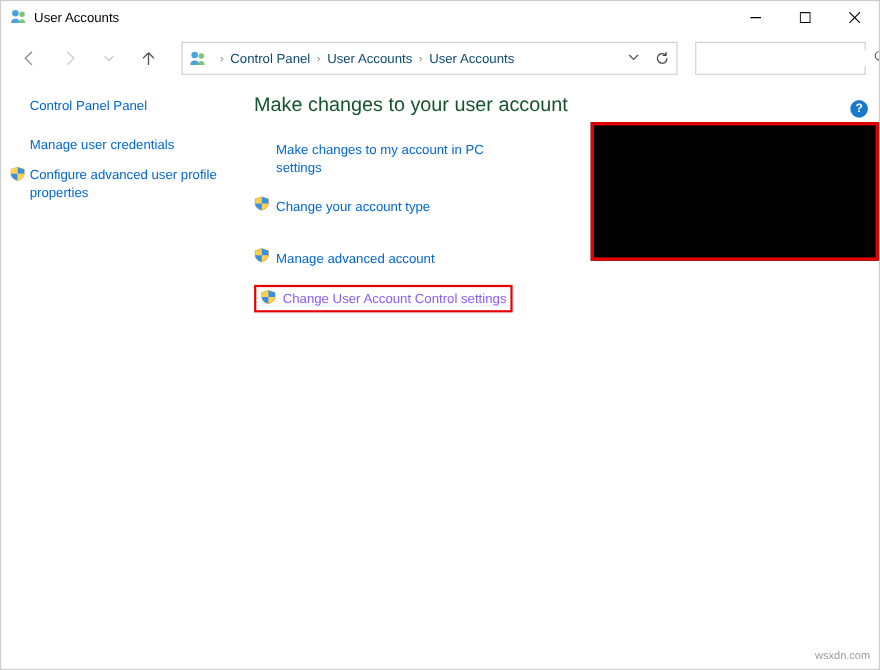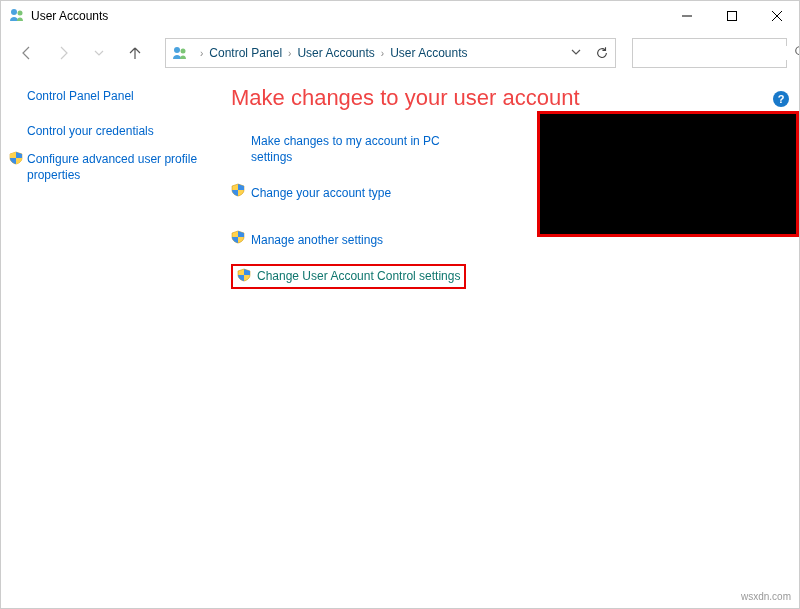--- a/index.html
+++ b/index.html
@@ -28,21 +28,21 @@
     .search-icon { color: #555; }
 
     
     .body { display: flex; padding: 14px 0 0 0; }
     .sidebar { width: 210px; padding: 4px 10px 0 26px; }
     .sidebar-home { color: #0066cc; font-size: 12px; margin-bottom: 20px; cursor: pointer; }
     .sidebar-link { color: #0066cc; font-size: 12px; margin-bottom: 12px; cursor: pointer; display: flex; align-items: flex-start; line-height: 1.35; }
     .sidebar-link .shield { margin-right: 4px; margin-left: -18px; flex-shrink: 0; }
     
     .main { flex: 1; padding: 0 16px 0 20px; position: relative; }
-    .main-heading { color: #ef4444; font-size: 22px; font-weight: 400; margin-bottom: 22px; }
+    .main-heading { color: #14532d; font-size: 18px; font-weight: 400; margin-bottom: 22px; }
     .task-link { color: #0066cc; font-size: 12px; cursor: pointer; display: flex; align-items: flex-end; margin-bottom: 18px; line-height: 1.35; }
     .task-link .shield { margin-right: 6px; flex-shrink: 0; }
     .task-link .nolabel-indent { width: 20px; flex-shrink: 0; }
     .task-text { max-width: 200px; }
     .task-highlighted { border: 2px solid #e60000; padding: 2px 4px; display: inline-flex; align-items: center; margin-top: -2px; }
     .divider-gap { height: 10px; }
     
     .preview-box { position: absolute; top: 26px; right: 0; width: 262px; height: 126px; background: #000; border: 3px solid #e60000; }
 
     .help-badge { position: absolute; top: 90px; right: 10px; width: 16px; height: 16px; border-radius: 50%; background: #1979ca; color: #fff; font-size: 11px; font-weight: bold; display: flex; align-items: center; justify-content: center; cursor: pointer; }
@@ -153,21 +153,21 @@
 
 <div class="help-badge">
     <span>?</span>
   </div>
 
 <div class="body">
   <div class="sidebar">
     <div class="sidebar-home">Control Panel Panel</div>
 
     <div class="sidebar-link">
-      <span>Control your credentials</span>
+      <span>Manage user credentials</span>
     </div>
     <div class="sidebar-link">
       <span class="shield">
         <svg viewBox="0 0 14 14">
             <path d="M7 1 L13 3 V7 C13 10 10 12.5 7 13 C4 12.5 1 10 1 7 V3 Z" fill="#ffd24d" stroke="#c28a00" stroke-width="0.5"></path>
             <path d="M7 1 L13 3 V7 L7 7 Z" fill="#3b8ee6"></path>
             <path d="M7 7 L1 7 V3 L7 1 Z" fill="#ffd24d"></path>
             <path d="M1 7 H7 V13 C4 12.5 1 10 1 7Z" fill="#3b8ee6"></path>
             <path d="M13 7 H7 V13 C10 12.5 13 10 13 7Z" fill="#ffd24d"></path>
           </svg>
@@ -198,31 +198,31 @@
     <div class="divider-gap"></div>
 
     <div class="task-link">
       <span class="shield">
         <svg viewBox="0 0 14 14">
             <path d="M7 1 L13 3 V7 C13 10 10 12.5 7 13 C4 12.5 1 10 1 7 V3 Z" fill="#ffd24d" stroke="#c28a00" stroke-width="0.5"></path>
             <path d="M7 1 L13 3 V7 L7 7 Z" fill="#3b8ee6"></path>
             <path d="M1 7 H7 V13 C4 12.5 1 10 1 7Z" fill="#3b8ee6"></path>
           </svg>
       </span>
-      <span class="task-text">Manage another settings</span>
+      <span class="task-text">Manage advanced account</span>
     </div>
 
     <div class="task-highlighted">
       <span class="shield" style="margin-right:6px;">
         <svg viewBox="0 0 14 14">
             <path d="M7 1 L13 3 V7 C13 10 10 12.5 7 13 C4 12.5 1 10 1 7 V3 Z" fill="#ffd24d" stroke="#c28a00" stroke-width="0.5"></path>
             <path d="M7 1 L13 3 V7 L7 7 Z" fill="#3b8ee6"></path>
             <path d="M1 7 H7 V13 C4 12.5 1 10 1 7Z" fill="#3b8ee6"></path>
           </svg>
       </span>
-      <span style="color:#0f766e;font-size:12px;text-align:center;">Change User Account Control settings</span>
+      <span style="color:#8b5cf6;font-size:12px;text-align:center;">Change User Account Control settings</span>
     </div>
 
     <div class="preview-box"></div>
   </div>
 </div>
 
 <div class="watermark">wsxdn.com</div>
 
 </body></html>

